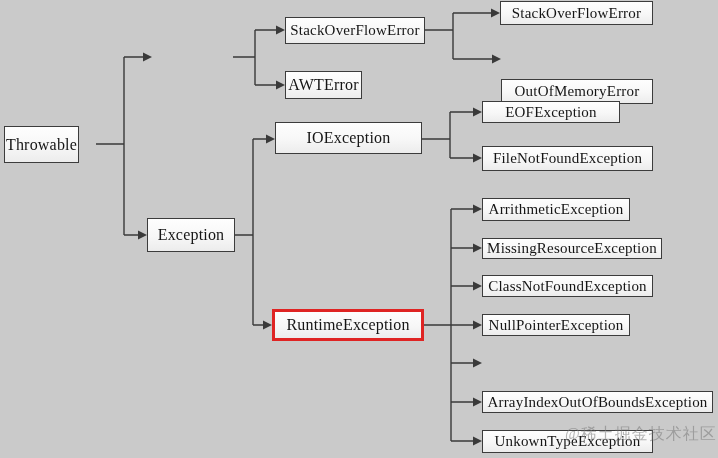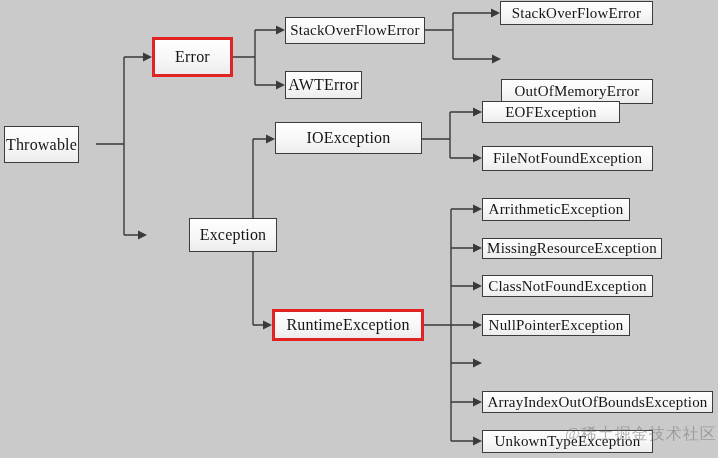--- a/index.html
+++ b/index.html
@@ -76,37 +76,36 @@
       <polygon points="482,286 473,281.6 473,290.4"></polygon>
       <polygon points="482,325 473,320.6 473,329.4"></polygon>
       <polygon points="482,363 473,358.6 473,367.4"></polygon>
       <polygon points="482,402 473,397.6 473,406.4"></polygon>
       <polygon points="482,441 473,436.6 473,445.4"></polygon>
     </g>
   </svg>
 
   <div class="node lg" style="left:4px;top:126px;width:75px;height:37px;">Throwable</div>
 
-  <div class="node lg highlight" style="left:152px;top:37px;width:81px;height:40px;">Error</div>
 
   <div class="node" style="left:285px;top:17px;width:140px;height:27px;">StackOverFlowError</div>
 
   <div class="node lg" style="left:285px;top:71px;width:77px;height:28px;">AWTError</div>
 
   <div class="node" style="left:500px;top:1px;width:153px;height:24px;">StackOverFlowError</div>
 
   <div class="node" style="left:501px;top:47px;width:152px;height:25px;margin-top:32px;">OutOfMemoryError</div>
 
   <div class="node lg" style="left:275px;top:122px;width:147px;height:32px;">IOException</div>
 
   <div class="node" style="left:482px;top:101px;width:138px;height:22px;">EOFException</div>
 
   <div class="node" style="left:482px;top:146px;width:171px;height:25px;">FileNotFoundException</div>
 
-  <div class="node lg" style="left:147px;top:218px;width:88px;height:34px;margin-left:42px;">Exception</div>
+  <div class="node lg" style="left:147px;top:218px;width:88px;height:34px;">Exception</div>
 
   <div class="node lg highlight" style="left:272px;top:309px;width:152px;height:32px;">RuntimeException</div>
 
   <div class="node" style="left:482px;top:198px;width:148px;height:23px;">ArrithmeticException</div>
 
   <div class="node" style="left:482px;top:238px;width:180px;height:21px;">MissingResourceException</div>
 
   <div class="node" style="left:482px;top:275px;width:171px;height:22px;">ClassNotFoundException</div>
 
   <div class="node" style="left:482px;top:314px;width:148px;height:22px;">NullPointerException</div>

